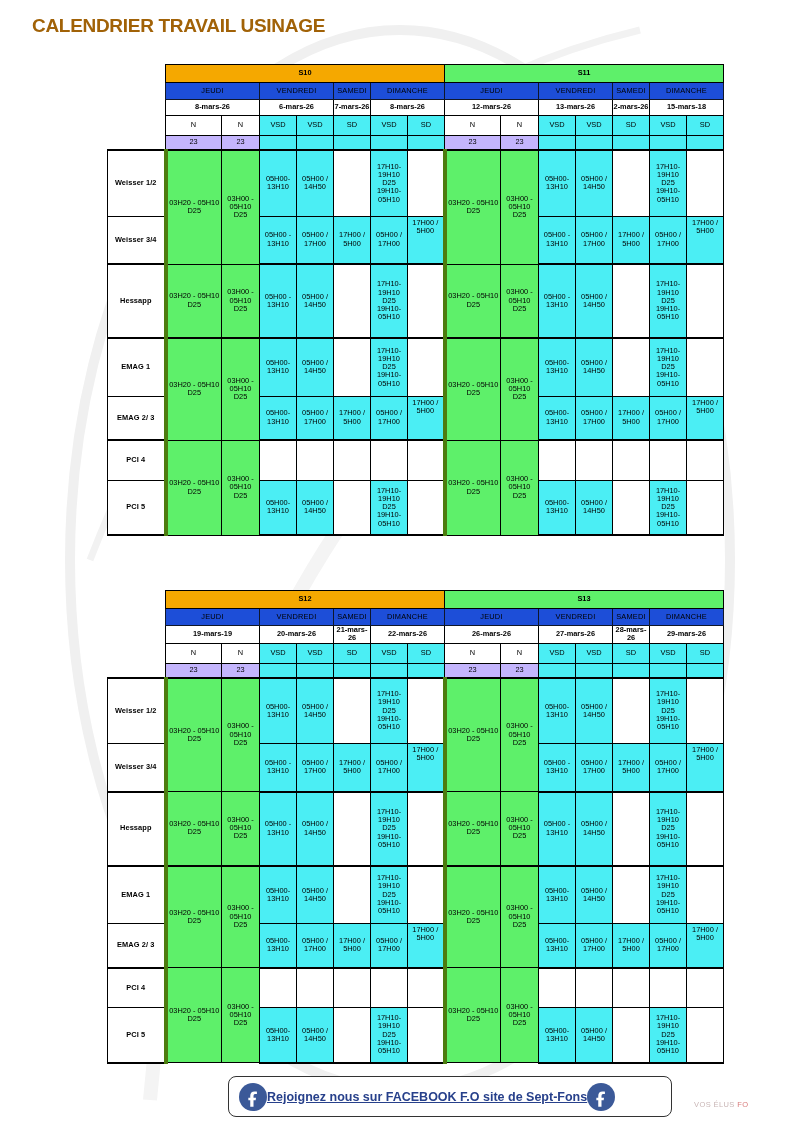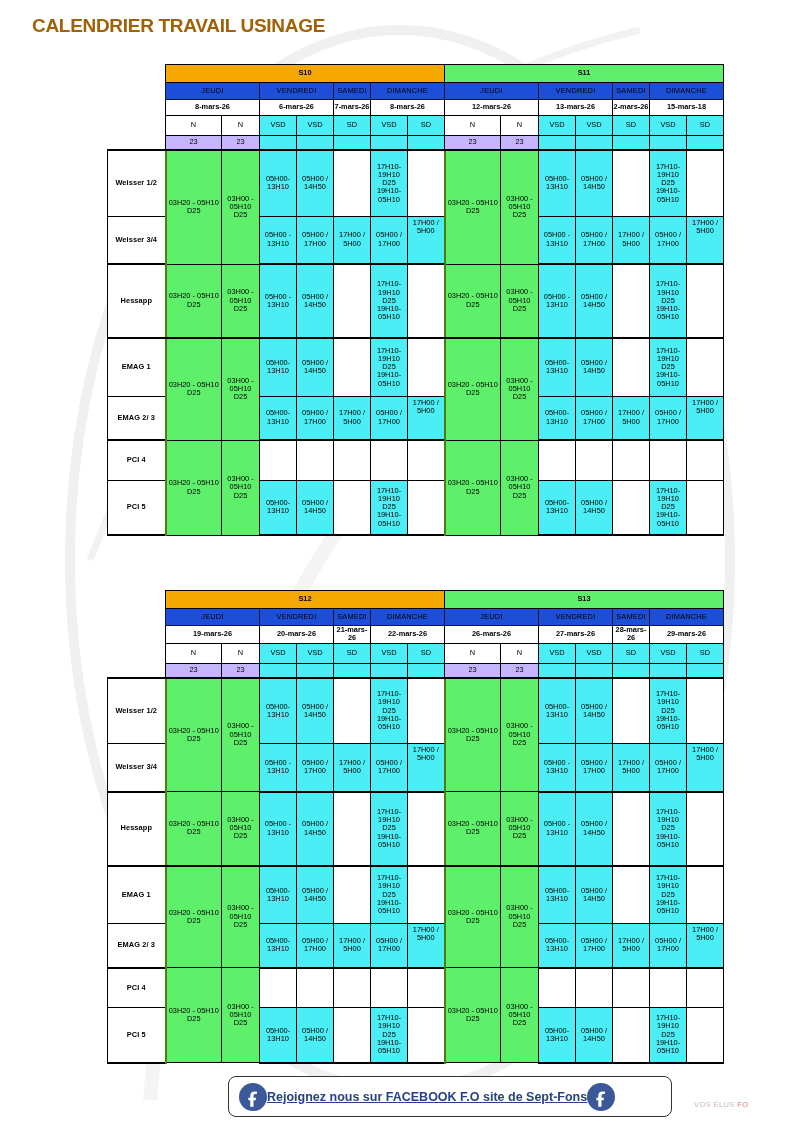--- a/index.html
+++ b/index.html
@@ -101,21 +101,21 @@
   }
   td.lab{
     font-size:8.6px;
     font-weight:bold;
     background:#ffffff;
     letter-spacing:0.1px;
   }
   td.grn{background:#5ef06a;}
   td.cyn{background:#4beef4;}
   td.emp{background:#ffffff;}
-  td.thick-l{border-left:2px solid #4d7c0f;}
+  td.thick-l{border-left:4px solid #4d7c0f;}
   tr.grp-end td{border-bottom:2px solid #000;}
   tr.grp-start td{border-top:2px solid #000;}
   .cell-txt{display:block;white-space:nowrap;}
   .ov{position:relative;}
   .ov .cell-txt{
     position:absolute;left:0;right:0;top:2px;
     white-space:normal;
   }
 
   
@@ -413,21 +413,21 @@
         <td colspan="2">VENDREDI</td>
         <td>SAMEDI</td>
         <td colspan="2">DIMANCHE</td>
         <td colspan="2">JEUDI</td>
         <td colspan="2">VENDREDI</td>
         <td>SAMEDI</td>
         <td colspan="2">DIMANCHE</td>
       </tr>
       <tr class="r-date">
         <td class="blank-col"></td>
-        <td colspan="2">19-mars-26</td>
+        <td colspan="2">19-mars-19</td>
         <td colspan="2">20-mars-26</td>
         <td>21-mars-26</td>
         <td colspan="2">22-mars-26</td>
         <td colspan="2">26-mars-26</td>
         <td colspan="2">27-mars-26</td>
         <td>28-mars-26</td>
         <td colspan="2">29-mars-26</td>
       </tr>
       <tr class="r-shift">
         <td class="blank-col"></td>

